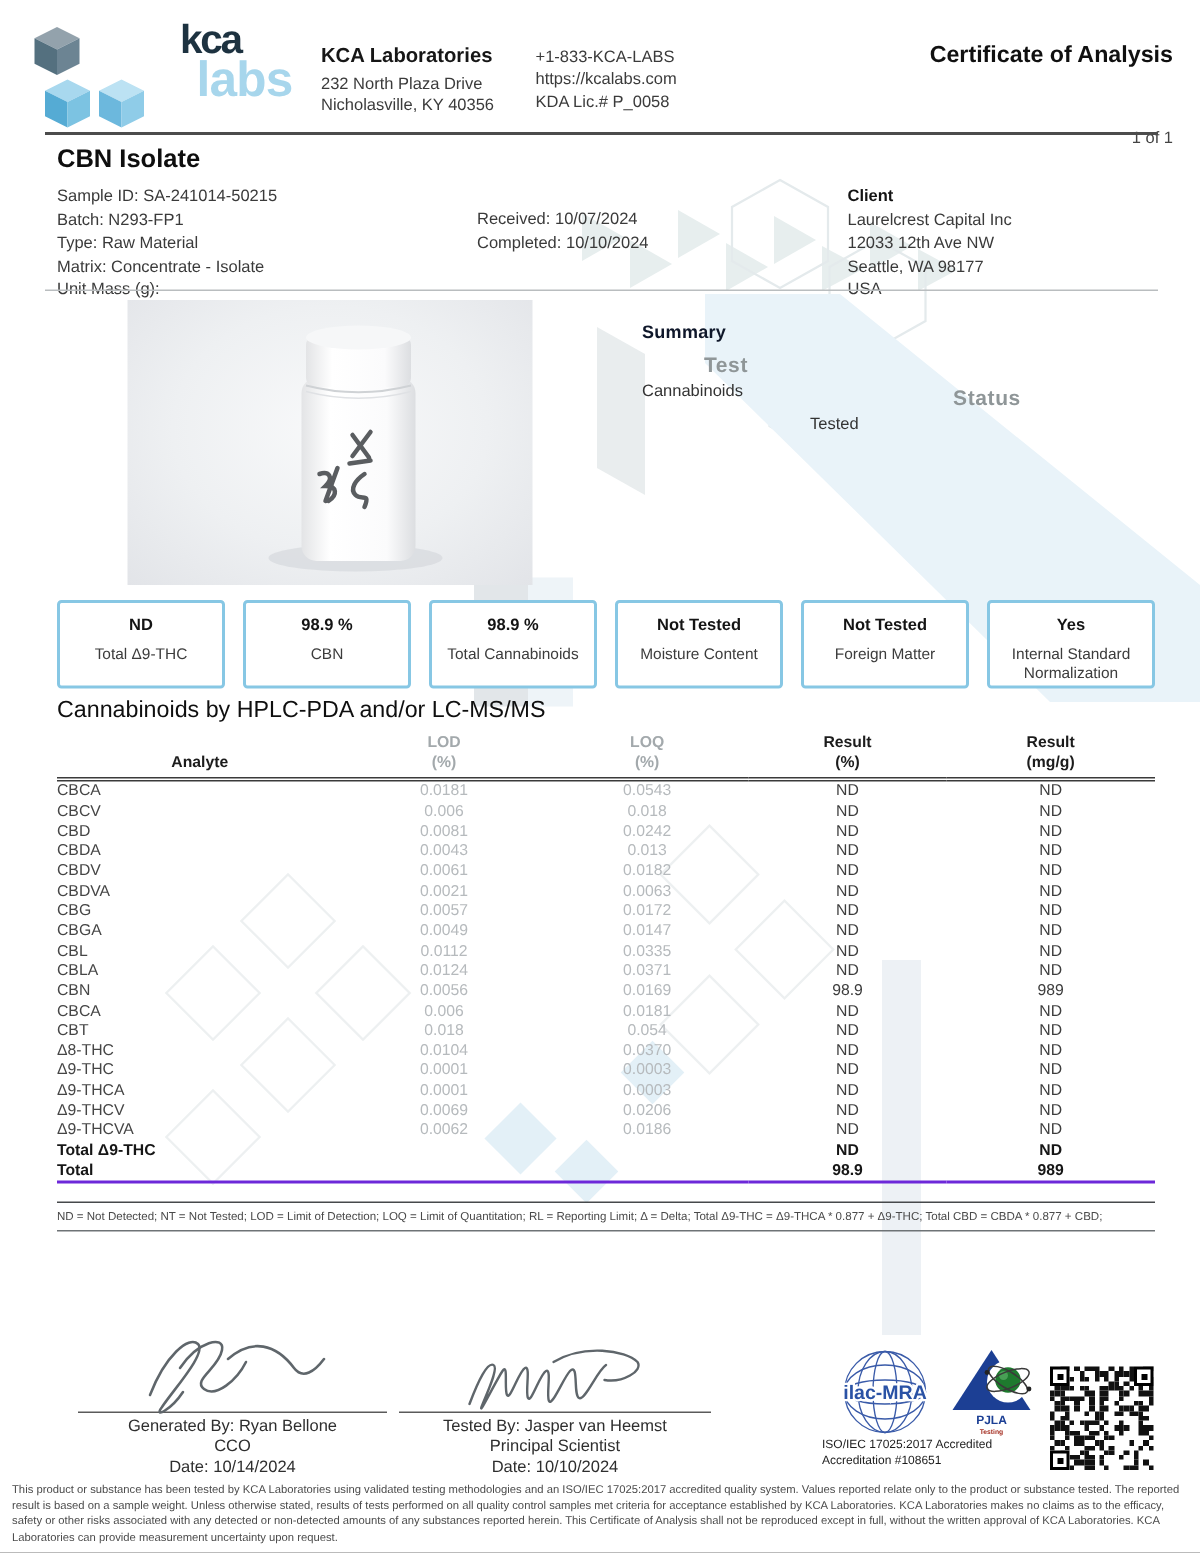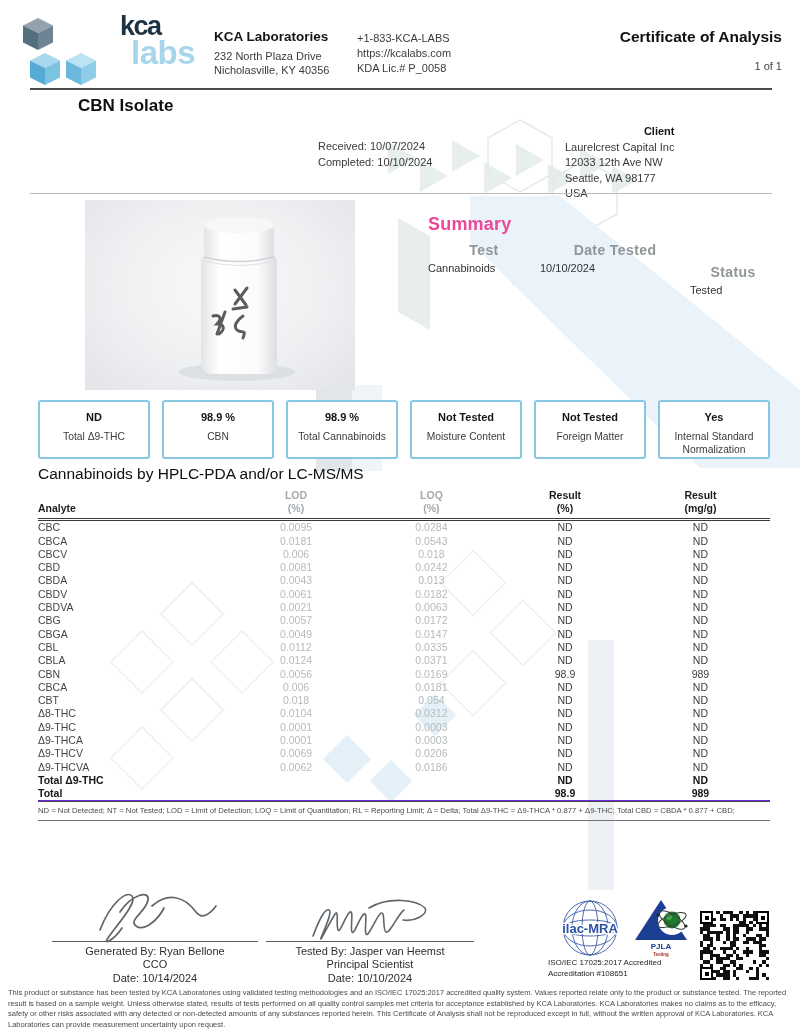--- a/index.html
+++ b/index.html
@@ -14,56 +14,56 @@
   .header{position:absolute;left:16px;right:16px;top:10px;height:76px;}
   .brand{position:absolute;left:0;top:2px;display:flex;align-items:flex-start;}
   .brand-text{margin-left:8px;margin-top:4px;}
   .brand-kca{font-size:27px;font-weight:800;color:#1d3240;line-height:.78;letter-spacing:-1.5px;}
   .brand-labs{font-size:33px;font-weight:800;color:#a7d6ec;line-height:.95;letter-spacing:-0.5px;margin-left:11px;}
   .lab-block{position:absolute;left:198px;top:18px;font-size:11px;line-height:1.32;color:#3b3b3b;}
   .lab-name{font-size:13.5px;font-weight:700;color:#161616;margin-bottom:3px;}
   .contact-block{position:absolute;left:341px;top:21px;font-size:11px;line-height:1.35;color:#3b3b3b;}
   .right-block{position:absolute;right:2px;top:18px;text-align:right;}
   .doc-title{font-size:15.5px;font-weight:700;color:#101010;}
-  .page-ind{font-size:11px;color:#444;margin-top:14px;}
+  .page-ind{font-size:11px;color:#444;margin-top:40px;}
   .rule-main{position:absolute;left:30px;right:28px;top:88px;border-top:2.5px solid #4c4c4c;}
 
   
-  .product-title{position:absolute;left:38px;top:96px;font-size:17px;font-weight:700;color:#0e0e0e;margin-left:40px;}
+  .product-title{position:absolute;left:38px;top:96px;font-size:17px;font-weight:700;color:#0e0e0e;}
   .meta-block{position:absolute;left:38px;top:124px;font-size:11px;line-height:1.42;color:#3a3a3a;}
   .dates-block{position:absolute;left:318px;top:139px;font-size:11px;line-height:1.42;color:#3a3a3a;}
   .client-block{position:absolute;left:565px;top:124px;font-size:11px;line-height:1.42;color:#3a3a3a;}
-  .client-heading{font-weight:700;color:#141414;text-align:right;}
+  .client-heading{font-weight:700;color:#141414;}
   .divider{position:absolute;left:30px;right:28px;top:193px;border-top:1.5px solid #b9bdbf;}
 
   
   .photo{position:absolute;left:85px;top:200px;width:270px;height:190px;
     background:radial-gradient(ellipse at 50% 45%, #f8f9fa 0%, #eef0f2 55%, #e2e4e8 100%);}
 
   
   .summary{position:absolute;left:428px;top:214px;width:348px;}
-  .summary-title{font-size:18px;font-weight:700;color:#ec4899;letter-spacing:.2px;}
+  .summary-title{font-size:12px;font-weight:700;color:#0f172a;letter-spacing:.2px;}
   .summary-cols{display:flex;margin-top:7px;}
   .sum-col1{width:112px;} .sum-col2{width:150px;} .sum-col3{flex:1;margin-top:22px;}
   .sum-label{font-size:14px;font-weight:700;color:#8f9698;letter-spacing:.4px;text-align:center;}
   .sum-value{font-size:11px;color:#333;margin-top:4px;}
 
   
   .cards{position:absolute;left:38px;right:30px;top:400px;display:flex;gap:12px;}
   .card{flex:1;height:46px;border:2px solid #87c7e4;border-radius:3px;background:#fff;
     text-align:center;padding-top:9px;position:relative;z-index:2;}
   .card-value{font-size:11px;font-weight:700;color:#141414;}
   .card-label{font-size:10.3px;color:#3c3c3c;margin-top:8px;line-height:1.25;padding:0 4px;}
 
   
   .section-title{position:absolute;left:38px;top:465px;font-size:15.5px;font-weight:400;color:#0f0f0f;}
   table.results{position:absolute;left:38px;top:489px;width:732px;border-collapse:collapse;}
   table.results th{font-size:10.5px;vertical-align:bottom;padding:0 0 3px 0;line-height:1.25;
     border-bottom:3px double #3a3a3a;}
-  th.c-an{text-align:left;width:26%;color:#1c1c1c;font-weight:700;}
+  th.c-an{text-align:center;width:26%;color:#1c1c1c;font-weight:700;}
   th.c-lod,th.c-loq{width:18.5%;text-align:center;color:#a3a9ac;font-weight:700;}
   th.c-pct{width:18%;text-align:center;color:#1c1c1c;font-weight:700;}
   th.c-mgg{width:19%;text-align:center;color:#1c1c1c;font-weight:700;}
   table.results td{font-size:10.5px;height:13.3px;line-height:13.3px;padding:0;}
   td.c-an{text-align:left;color:#454545;}
   td.c-lod,td.c-loq{text-align:center;color:#b6babd;}
   td.c-pct,td.c-mgg{text-align:center;color:#3d3d3d;}
   tr.bold-row td{font-weight:700;color:#161616;}
   tr.bold-row td.c-an{color:#161616;}
   tbody tr:last-child td{border-bottom:2px solid #6d28d9;}
@@ -169,20 +169,28 @@
       </div>
       <div class="right-block">
         <div class="doc-title">Certificate of Analysis</div>
         <div class="page-ind">1 of 1</div>
       </div>
     </div>
     <div class="rule-main"></div>
 
     <div class="product-title">CBN Isolate</div>
 
+    <div class="meta-block">
+
+    <div>Sample ID: SA-241014-50215</div>
+        <div>Batch: N293-FP1</div>
+        <div>Type: Raw Material</div>
+        <div>Matrix: Concentrate - Isolate</div>
+        <div>Unit Mass (g):</div>
+      </div>
     <div class="dates-block">
 
     <div>Received: 10/07/2024</div>
         <div>Completed: 10/10/2024</div>
       </div>
     <div class="client-block">
       <div class="client-heading">Client</div>
       <div>
 
       <div>Laurelcrest Capital Inc</div>
@@ -216,24 +224,20 @@
         </g>
       </svg>
     </div>
 
     <div class="summary">
       <div class="summary-title">Summary</div>
       <div class="summary-cols">
         <div class="sum-col1">
           <div class="sum-label">Test</div>
           <div class="sum-value">Cannabinoids</div>
-        </div>
-        <div class="sum-col2">
-          <div class="sum-label">Date Tested</div>
-          <div class="sum-value">10/10/2024</div>
         </div>
         <div class="sum-col3">
           <div class="sum-label">Status</div>
           <div class="sum-value">Tested</div>
         </div>
       </div>
     </div>
 
     <div class="cards">
 
@@ -286,27 +290,20 @@
             <div>(%)</div>
           </th>
           <th class="c-mgg">
             <div>Result</div>
             <div>(mg/g)</div>
           </th>
         </tr>
       </thead>
       <tbody>
 
-          <tr>
-            <td class="c-an">CBC</td>
-            <td class="c-lod">0.0095</td>
-            <td class="c-loq">0.0284</td>
-            <td class="c-pct">ND</td>
-            <td class="c-mgg">ND</td>
-          </tr>
 
           <tr>
             <td class="c-an">CBCA</td>
             <td class="c-lod">0.0181</td>
             <td class="c-loq">0.0543</td>
             <td class="c-pct">ND</td>
             <td class="c-mgg">ND</td>
           </tr>
 
           <tr>
@@ -401,21 +398,21 @@
             <td class="c-an">CBT</td>
             <td class="c-lod">0.018</td>
             <td class="c-loq">0.054</td>
             <td class="c-pct">ND</td>
             <td class="c-mgg">ND</td>
           </tr>
 
           <tr>
             <td class="c-an">Δ8-THC</td>
             <td class="c-lod">0.0104</td>
-            <td class="c-loq">0.0312</td>
+            <td class="c-loq">0.0370</td>
             <td class="c-pct">ND</td>
             <td class="c-mgg">ND</td>
           </tr>
 
           <tr>
             <td class="c-an">Δ9-THC</td>
             <td class="c-lod">0.0001</td>
             <td class="c-loq">0.0003</td>
             <td class="c-pct">ND</td>
             <td class="c-mgg">ND</td>

